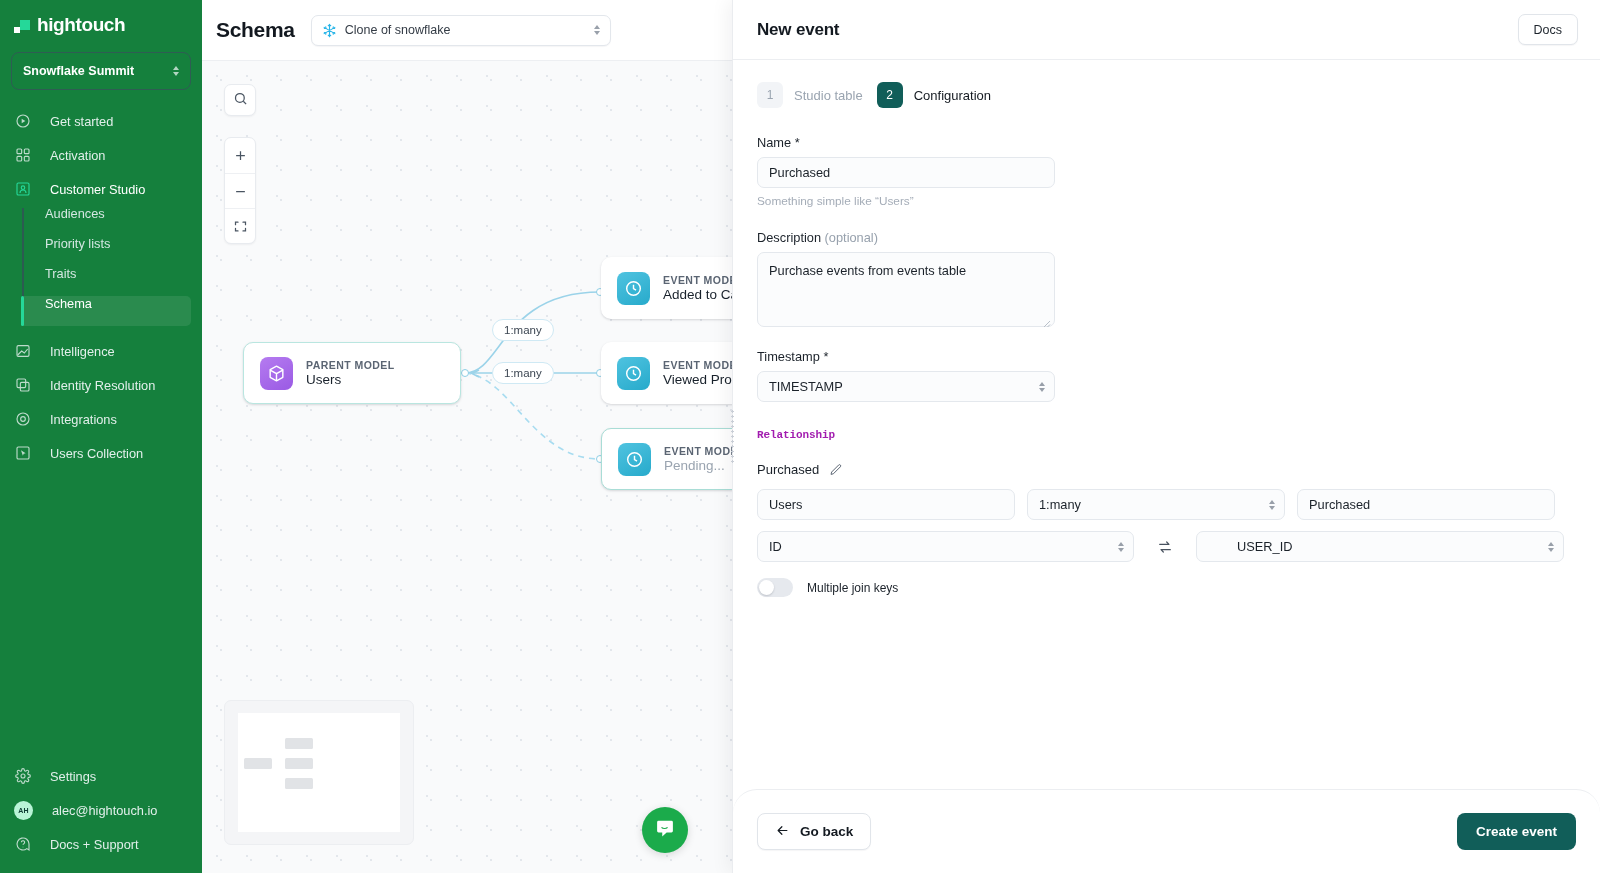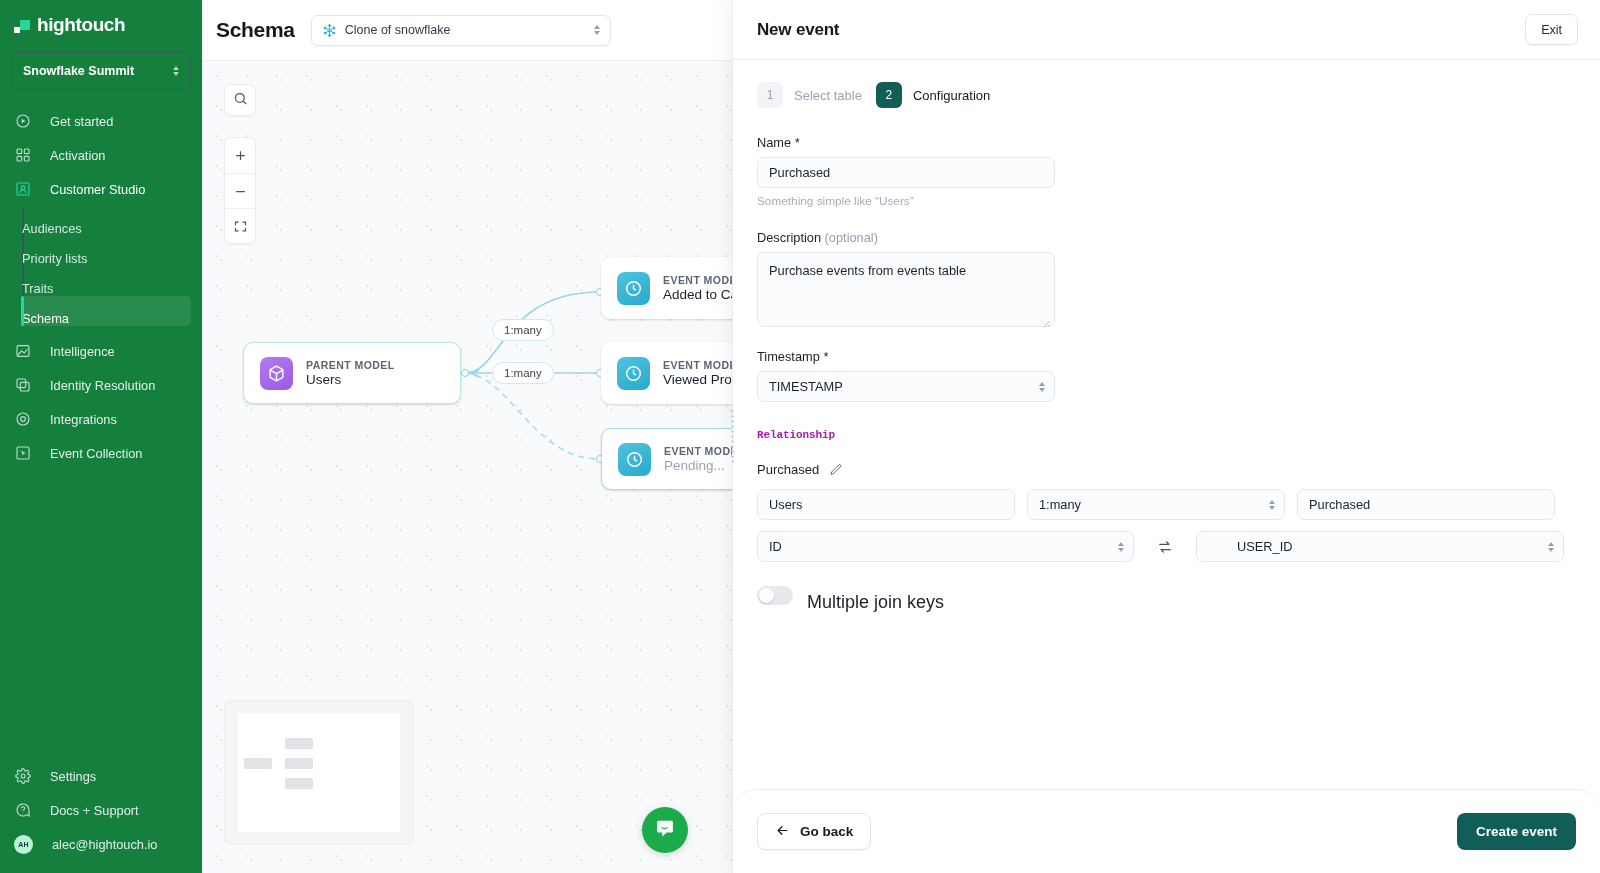--- a/index.html
+++ b/index.html
@@ -43,22 +43,22 @@
     display: flex; align-items: center; gap: 19px;
     height: 34px; padding: 0 14px; cursor: pointer;
     font-size: 12.8px; color: #e2efeb; position: relative;
   }
   .nav-item .ico { width: 17px; height: 17px; flex: 0 0 17px; display: flex; align-items: center; justify-content: center; opacity: .82; }
   .nav-item.active-parent .ico { color: #25d899; opacity: 1; }
   .nav-item.active-parent { color: #ffffff; }
   .subnav { position: relative; margin-left: 22px; padding-left: 0; }
   .subnav::before { content:''; position:absolute; left:0; top:2px; bottom:2px; width:1.5px; background:#2c5b51; }
   .sub-item {
-    height: 30px; display: flex; align-items: flex-end;
-    font-size: 12.8px; color: #d4e7e2; cursor: pointer;
+    height: 30px; display: flex; align-items: flex-start;
+    padding-left: 23px; font-size: 12.8px; color: #d4e7e2; cursor: pointer;
     position: relative; margin-right: 11px; border-radius: 0 5px 5px 0;
   }
   .sub-item.selected { background: rgba(255,255,255,.09); color: #ffffff; }
   .sub-item.selected::before { content:''; position:absolute; left:-1px; top:0; bottom:0; width:2.5px; background:#25d899; border-radius:2px; }
   .nav-spacer { flex: 1 1 auto; }
   .nav-bottom { display: flex; flex-direction: column; gap: 0; }
   .avatar {
     width: 19px; height: 19px; border-radius: 50%; background: #b9f4d7; color: #0d3b33;
     font-size: 7px; font-weight: 700; display: flex; align-items: center; justify-content: center;
     flex: 0 0 19px; letter-spacing: .2px;
@@ -209,21 +209,21 @@
   .rel-row .box-target { width: 258px; }
   .rel-row2 { display: flex; align-items: center; gap: 21px; margin-bottom: 16px; }
   .rel-row2 .box-left { width: 377px; }
   .rel-row2 .box-right { width: 368px; padding-left: 40px; }
   .swap-ico { width: 20px; color: #48525f; display:flex; align-items:center; justify-content:center; cursor:pointer; }
   .toggle-row { display: flex; align-items: center; gap: 14px; margin-top: 16px; }
   .toggle {
     width: 36px; height: 19px; border-radius: 10px; background: #e6e9ee; position: relative; cursor: pointer; flex:0 0 36px;
   }
   .toggle .knob { position: absolute; left: 2px; top: 2px; width: 15px; height: 15px; border-radius: 50%; background: #fff; box-shadow: 0 1px 2px rgba(16,24,40,.18); }
-  .toggle-label { font-size: 18px; color: #1b222a; margin-top: 14px; }
+  .toggle-label { font-size: 12px; color: #1b222a; }
 
   .panel-foot {
     height: 84px; flex: 0 0 84px; border-top: 1px solid #eceef1;
     display: flex; align-items: center; justify-content: space-between; padding: 0 24px; border-radius: 24px;
   }
   .goback-btn {
     height: 37px; padding: 0 17px; border: 1px solid #e1e5ea; border-radius: 8px; background: #fff;
     display: flex; align-items: center; gap: 10px; font-size: 13.5px; font-weight: 600; color: #141a21;
     cursor: pointer; box-shadow: 0 1px 1px rgba(16,24,40,.04); font-family: inherit;
   }
@@ -333,49 +333,49 @@
         <span>Integrations</span>
       </div>
 
       <div class="nav-item">
         <span class="ico">
           <svg width="16" height="16" viewBox="0 0 24 24" fill="none" stroke="currentColor" stroke-width="1.7">
               <rect x="3" y="3" width="18" height="18" rx="2"></rect>
               <path d="M9 8l7 4.5-3 .8-1.2 3z" fill="currentColor" stroke="none"></path>
             </svg>
         </span>
-        <span>Event Collection</span>
+        <span>Users Collection</span>
       </div>
     </nav>
 
     <div class="nav-spacer"></div>
 
     <div class="nav-bottom">
       <div class="nav-item">
         <span class="ico">
           <svg width="16" height="16" viewBox="0 0 24 24" fill="none" stroke="currentColor" stroke-width="1.7">
               <circle cx="12" cy="12" r="3"></circle>
               <path d="M19.4 15a1.6 1.6 0 00.3 1.8l.1.1a2 2 0 11-2.8 2.8l-.1-.1a1.6 1.6 0 00-1.8-.3 1.6 1.6 0 00-1 1.5V21a2 2 0 11-4 0v-.1A1.6 1.6 0 009 19.4a1.6 1.6 0 00-1.8.3l-.1.1a2 2 0 11-2.8-2.8l.1-.1a1.6 1.6 0 00.3-1.8 1.6 1.6 0 00-1.5-1H3a2 2 0 110-4h.1A1.6 1.6 0 004.6 9a1.6 1.6 0 00-.3-1.8l-.1-.1a2 2 0 112.8-2.8l.1.1a1.6 1.6 0 001.8.3H9a1.6 1.6 0 001-1.5V3a2 2 0 114 0v.1a1.6 1.6 0 001 1.5 1.6 1.6 0 001.8-.3l.1-.1a2 2 0 112.8 2.8l-.1.1a1.6 1.6 0 00-.3 1.8V9a1.6 1.6 0 001.5 1H21a2 2 0 110 4h-.1a1.6 1.6 0 00-1.5 1z"></path>
             </svg>
         </span>
         <span>Settings</span>
+      </div>
+      <div class="nav-item">
+        <span class="avatar">AH</span>
+        <span>alec@hightouch.io</span>
       </div>
       <div class="nav-item">
         <span class="ico">
           <svg width="16" height="16" viewBox="0 0 24 24" fill="none" stroke="currentColor" stroke-width="1.7">
               <path d="M21 12a9 9 0 10-3.3 6.95L21 21z"></path>
               <path d="M9.6 9.5a2.4 2.4 0 114.4 1.3c-.7 1-1.9 1.1-1.9 2.4"></path>
               <circle cx="12" cy="16.5" r=".7" fill="currentColor" stroke="none"></circle>
             </svg>
         </span>
         <span>Docs + Support</span>
-      </div>
-      <div class="nav-item">
-        <span class="avatar">AH</span>
-        <span>alec@hightouch.io</span>
       </div>
     </div>
   </aside>
 
   <main class="canvas-wrap">
 
     <div class="topbar">
       <h1 class="page-title">Schema</h1>
       <div class="src-select">
         <span class="snowflake">
@@ -507,29 +507,29 @@
         </span>
       </div>
     </div>
   </main>
 
   <section class="panel">
     <div class="grip"></div>
 
     <header class="panel-head">
       <h2 class="panel-title">New event</h2>
-      <button class="exit-btn">Exit</button>
+      <button class="exit-btn">Docs</button>
     </header>
 
     <div class="panel-body">
 
       <div class="steps">
         <div class="step done">
           <span class="bubble">1</span>
-          <span class="slabel">Select table</span>
+          <span class="slabel">Studio table</span>
         </div>
         <div class="step current">
           <span class="bubble">2</span>
           <span class="slabel">Configuration</span>
         </div>
       </div>
 
       <div class="field">
         <label class="flabel">
           <span>Name</span>

